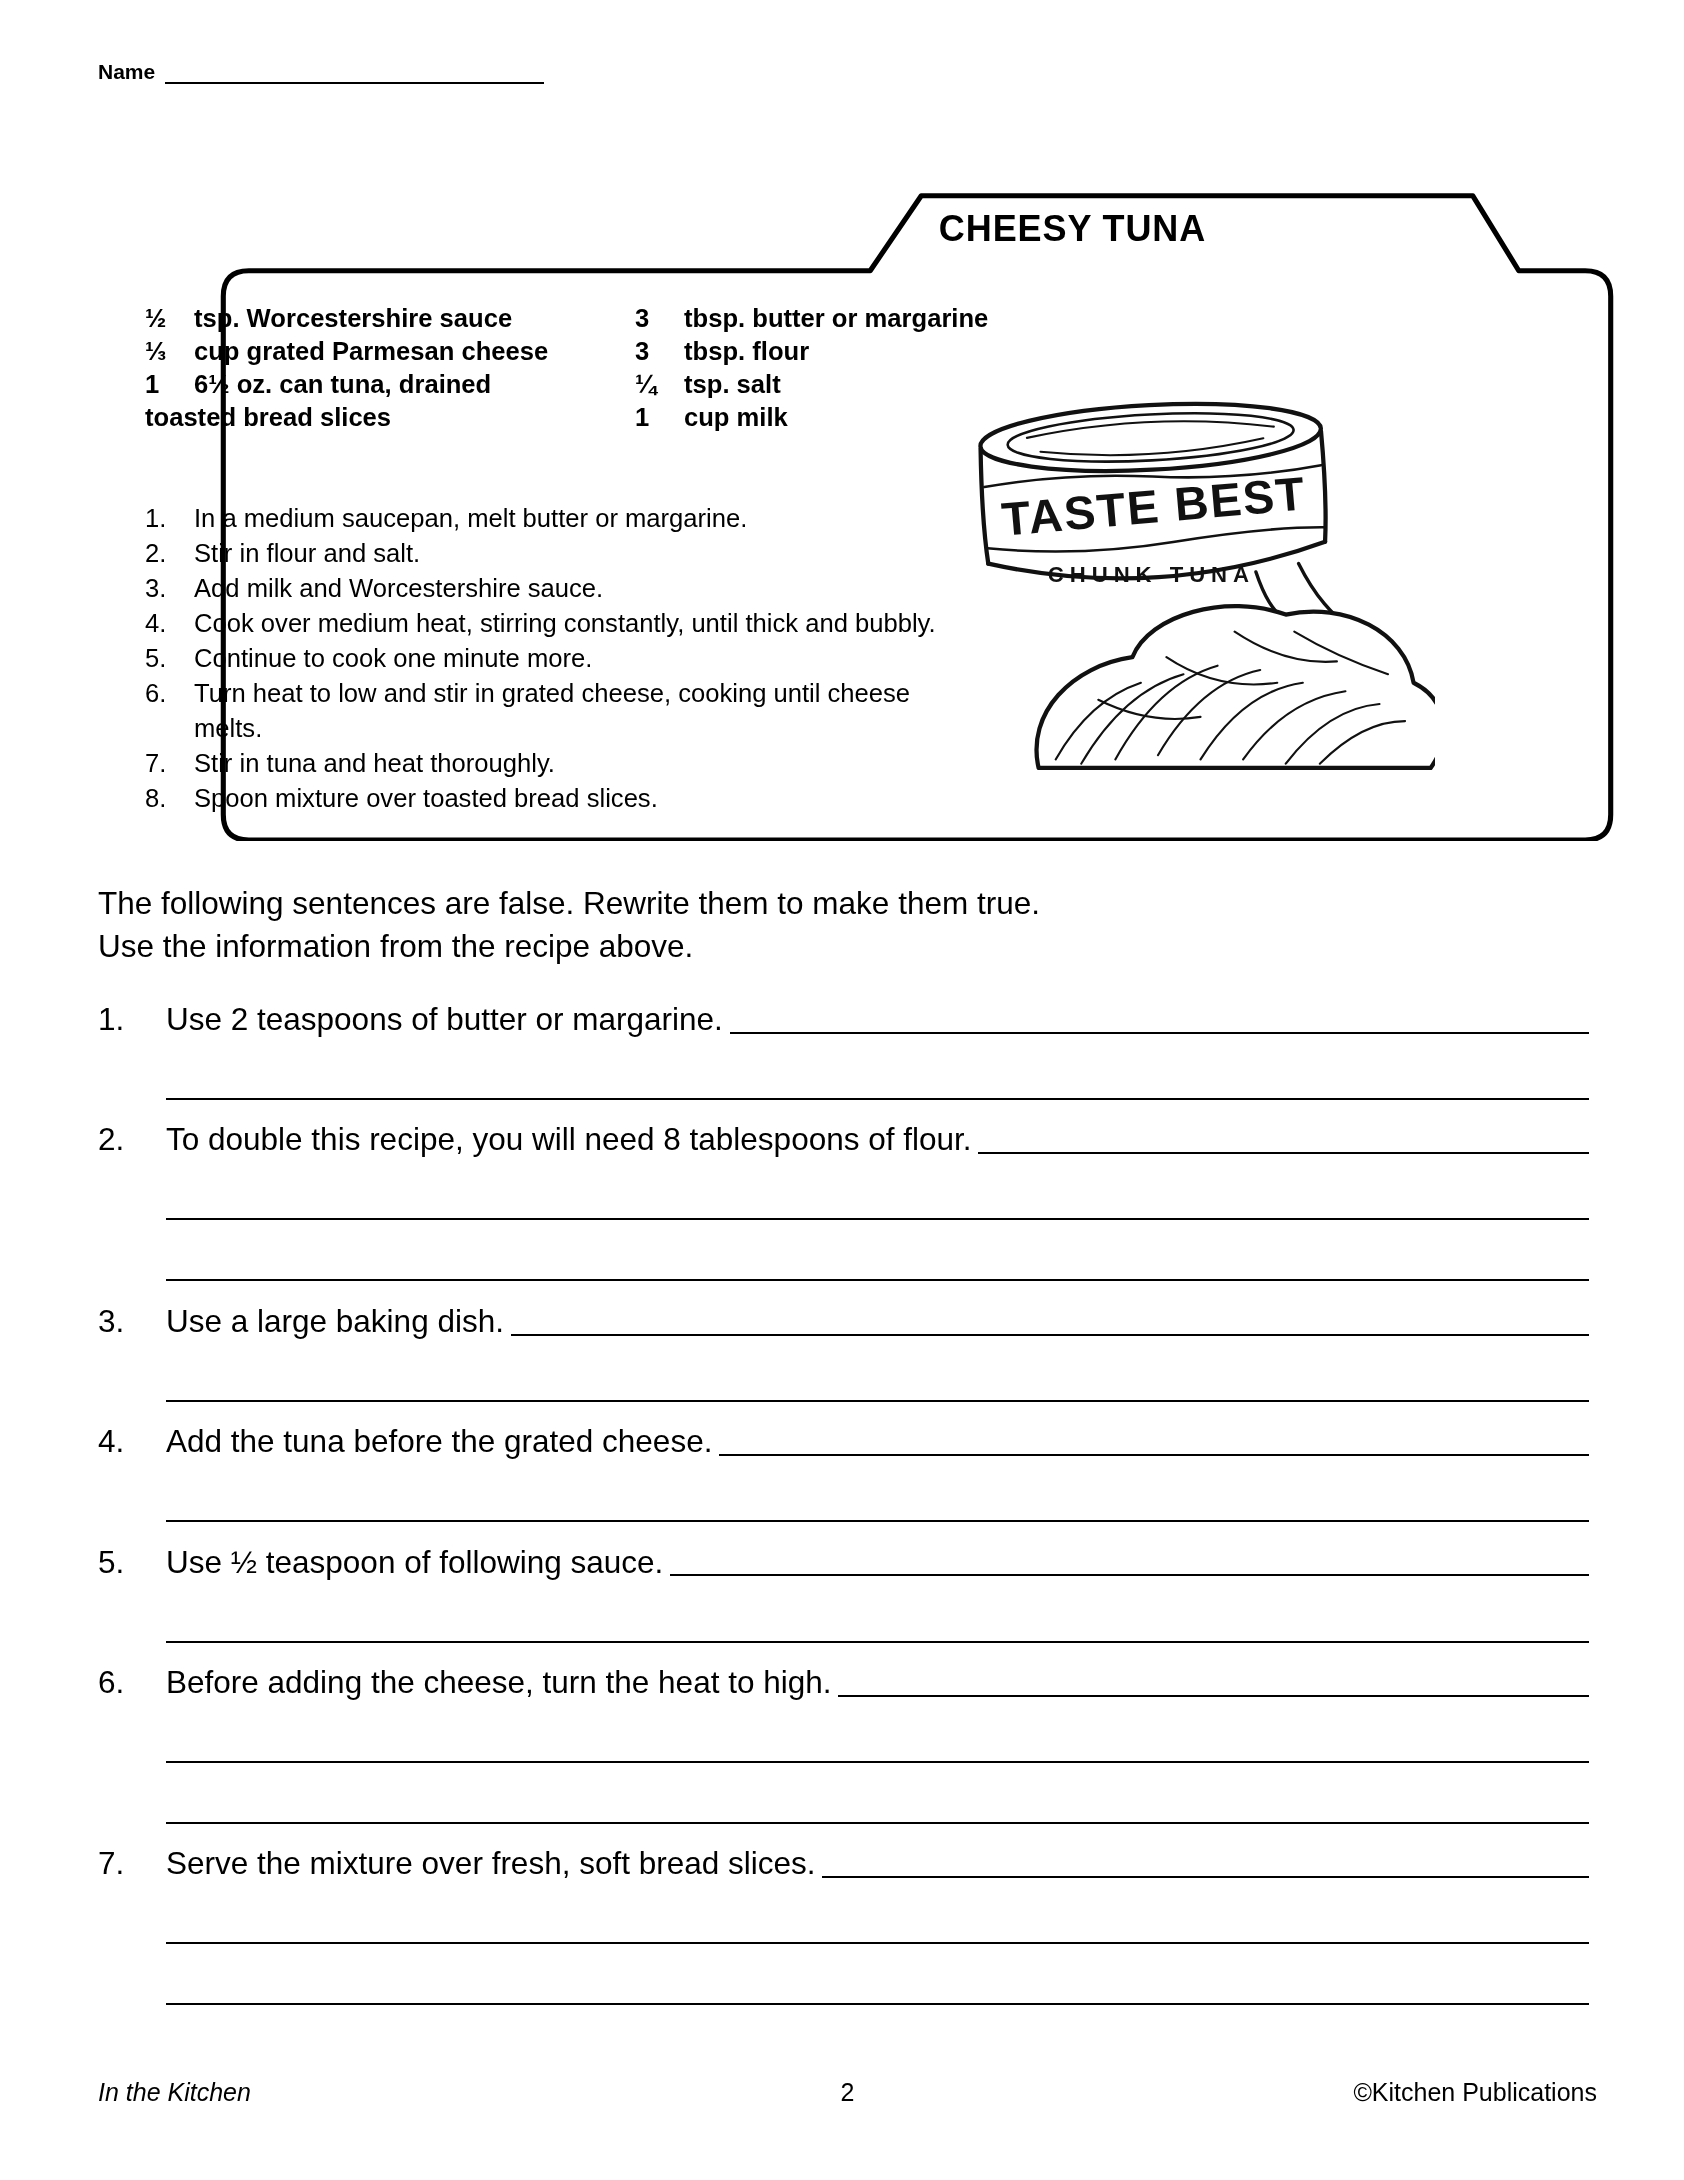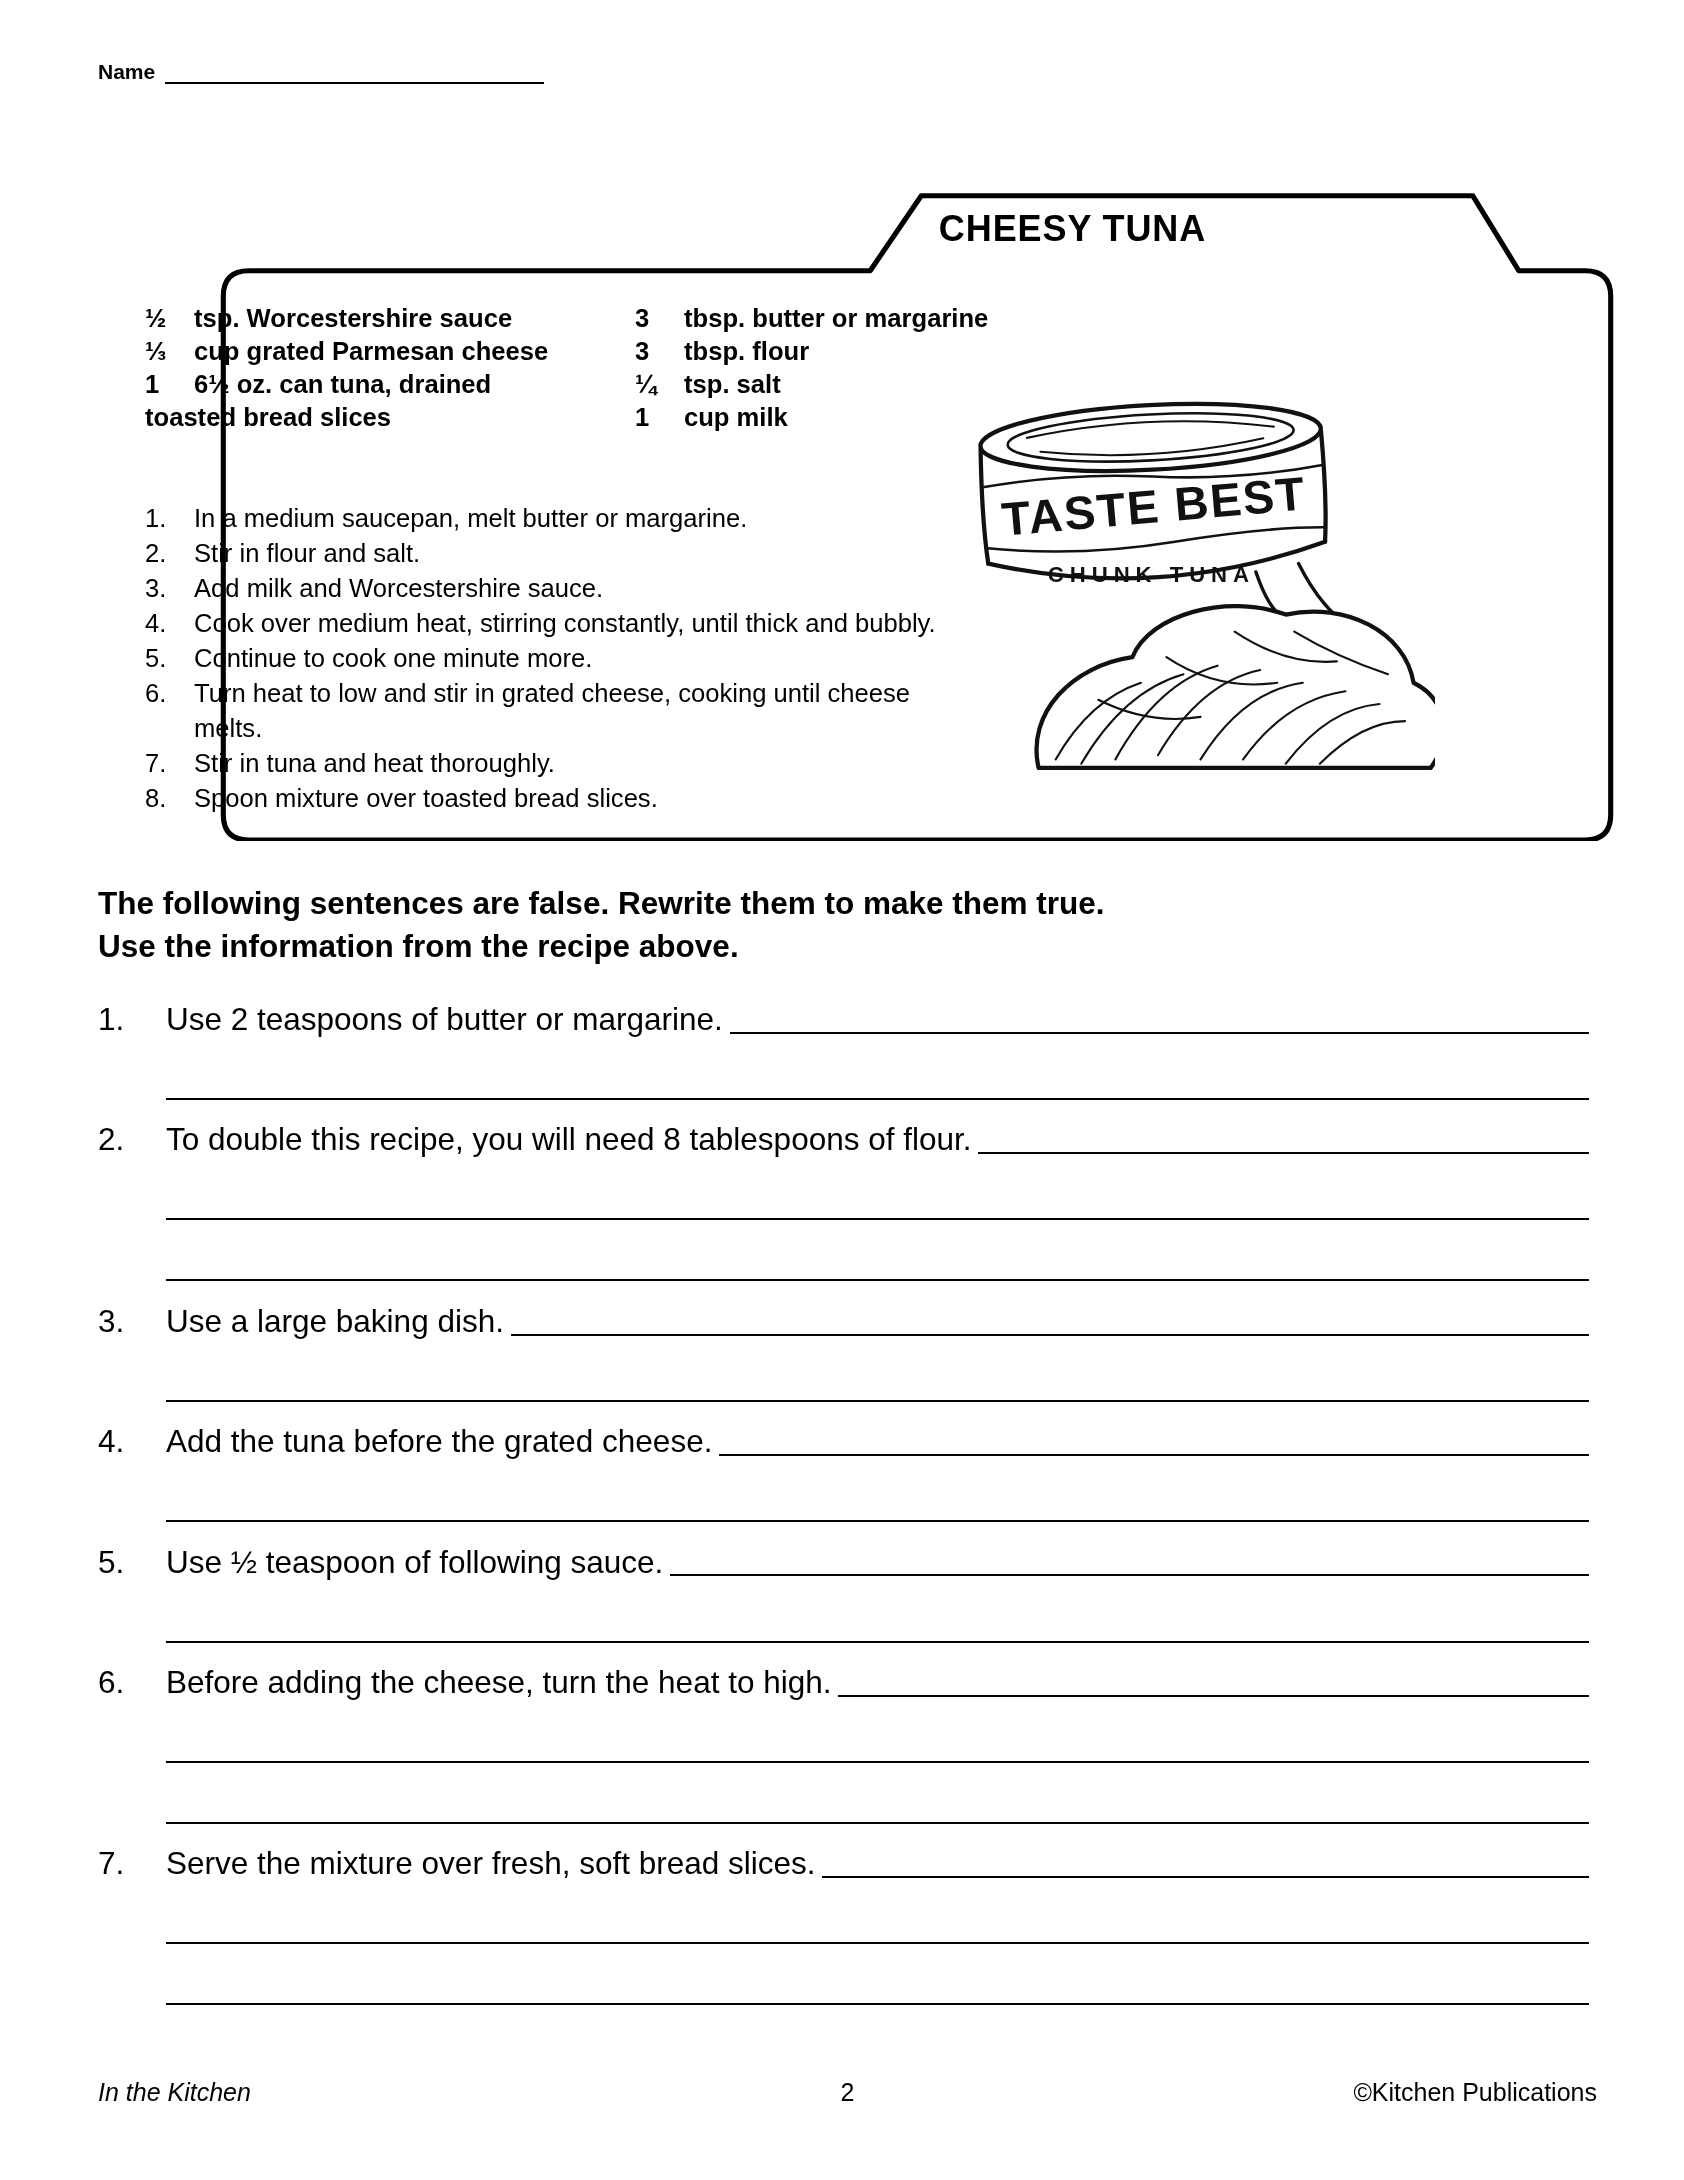--- a/index.html
+++ b/index.html
@@ -43,21 +43,21 @@
   }
   .step { display:flex; }
   .step-num { width:49px; flex:none; }
   .step-text { flex:1; }
   .can-svg { position:absolute; left:831px; top:204px; width:503px; height:392px; }
   .can-label-big { font-family:"Liberation Sans", sans-serif; font-size:55px; font-weight:bold; letter-spacing:2px; fill:#111; }
   .can-label-small { font-family:"Liberation Sans", sans-serif; font-size:26px; letter-spacing:7px; fill:#111; font-weight:bold; }
 
   
   .exercise { position:absolute; left:98px; right:96px; top:882px; }
-  .instr { font-size:31.5px; font-weight:bold; line-height:43px; }
+  .instr { font-size:31.5px; font-weight:normal; line-height:43px; }
   .instr-block { margin-bottom:32px; }
   .q { margin-bottom:20.4px; }
   .q-row { display:flex; font-size:31.5px; line-height:39px; }
   .q-num { width:68px; flex:none; }
   .q-text { white-space:nowrap; padding-right:6.8px;text-align:center; }
   .q-line {
     flex:1; align-self:flex-end;
     border-bottom:2.6px solid #000;
     margin-bottom:5.1px; height:25.6px;
   }

